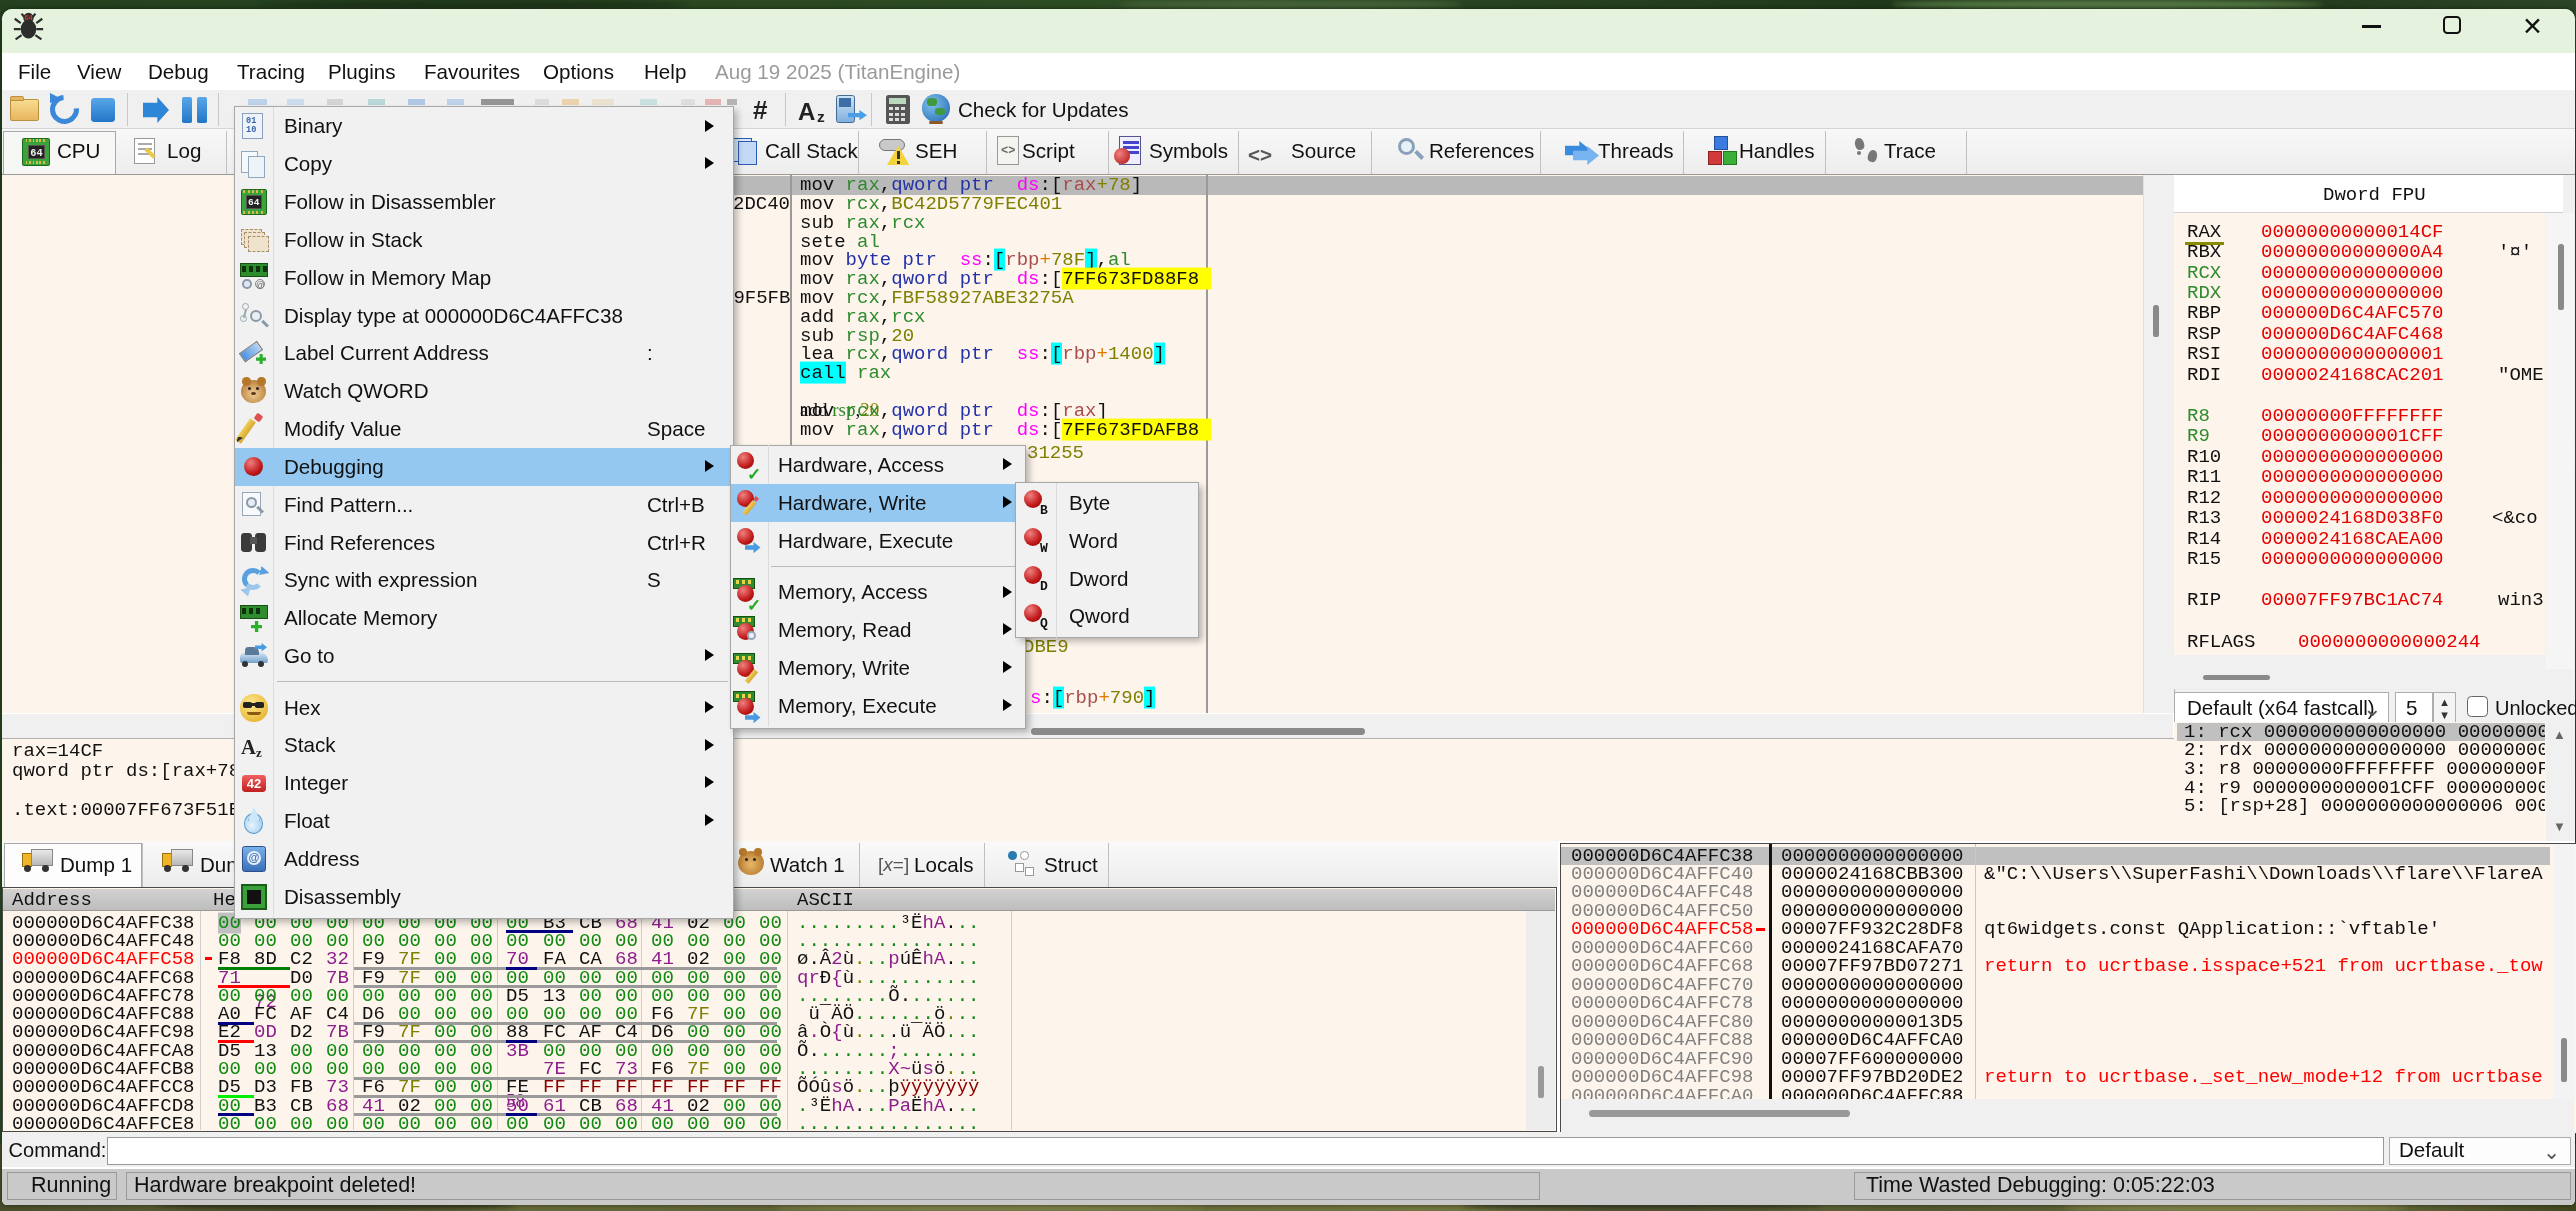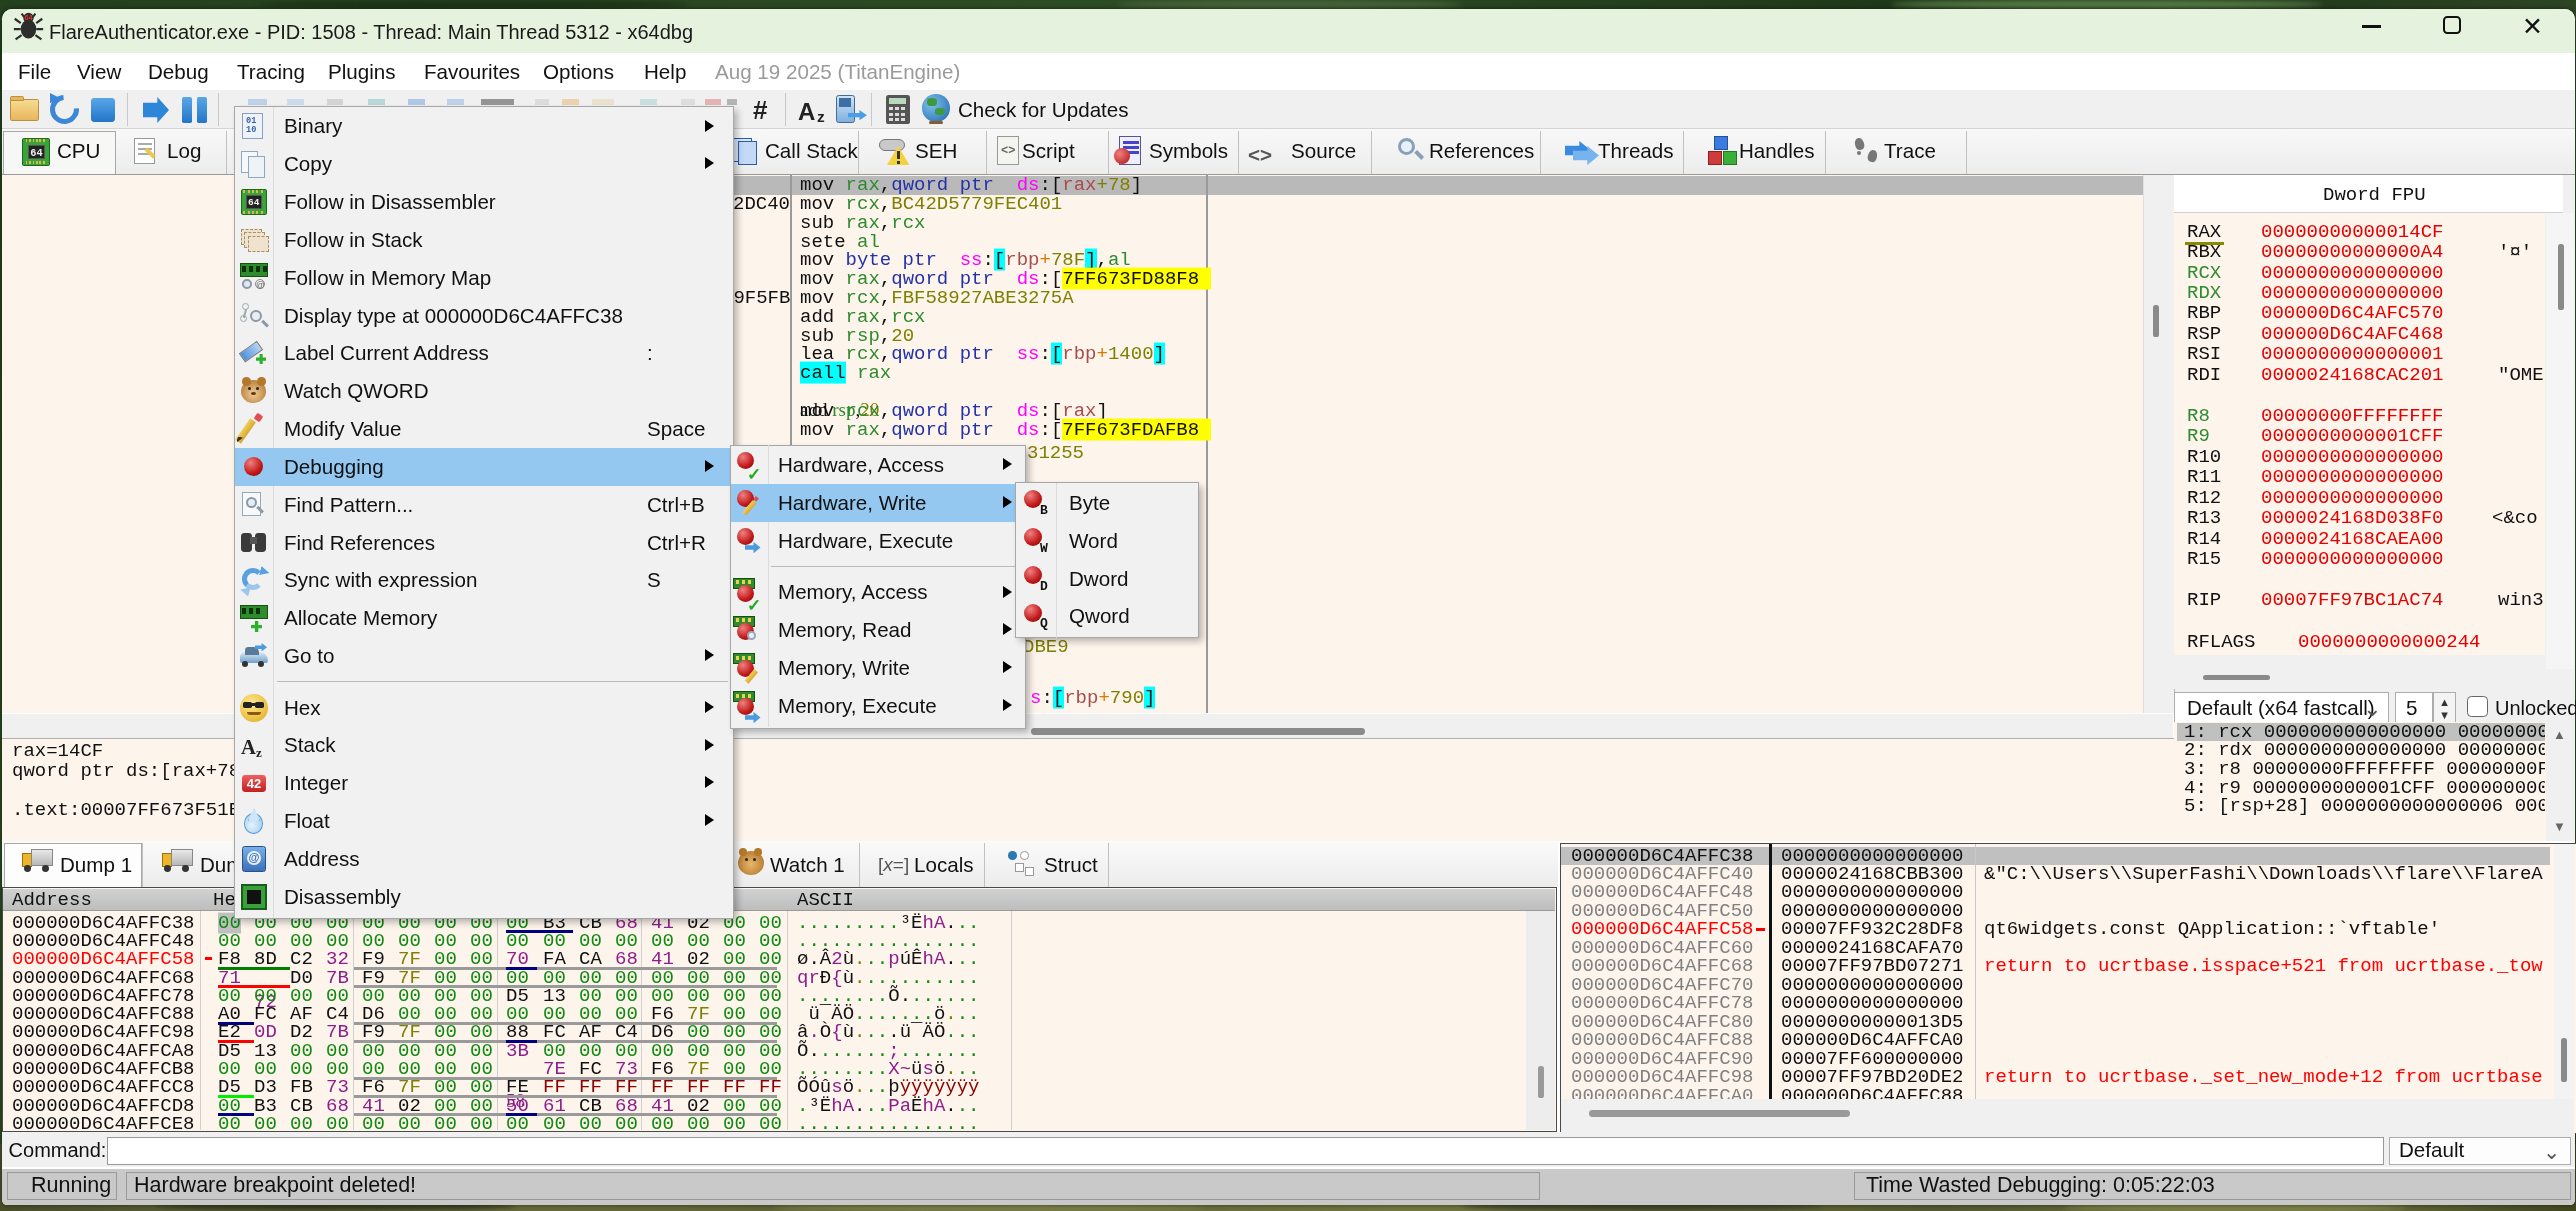--- a/index.html
+++ b/index.html
@@ -24,21 +24,20 @@
 <div style="left:1.7px;top:8.6px;width:2573px;height:45px;background:#e4f2de;border-radius:10.3px 10.3px 0 0;"></div>
 <div style="left:13px;top:11.2px;width:31px;height:31px;">
       <svg width="31" height="31" viewBox="0 0 36 36" style="left:0;top:0;position:absolute;">
         <ellipse cx="18" cy="21" rx="9" ry="11" fill="#2d2d2d"></ellipse>
         <circle cx="18" cy="8" r="6" fill="#2d2d2d"></circle>
         <path d="M10 3 L13 7 M26 3 L23 7" stroke="#2d2d2d" stroke-width="2.5"></path>
         <path d="M9 14 L2 9 M9 21 L1 21 M10 28 L3 33 M27 14 L34 9 M27 21 L35 21 M26 28 L33 33" stroke="#2d2d2d" stroke-width="2.5"></path>
         <text x="18" y="11" font-family="Liberation Sans" font-size="8.5" font-weight="bold" fill="#e03030" text-anchor="middle">64</text>
       </svg>
     </div>
-<div class="s tc" style="left:49px;top:32px;color:#1a1a1a;font-size:20px;">FlareAuthenticator.exe - PID: 1508 - Thread: Main Thread 5312 - x64dbg</div>
 <div style="left:2362px;top:25px;width:19px;height:2.6px;background:#111;"></div>
 <div style="left:2443px;top:16.3px;width:18px;height:18px;border:2.6px solid #111;border-radius:4.3px;"></div>
 <div class="s tc" style="left:2522px;top:27px;color:#111;font-size:25px;">✕</div>
 <div style="left:1.7px;top:53px;width:2573px;height:37px;background:#ffffff;"></div>
 <div class="s tc" style="left:18px;top:72px;color:#111;">File</div>
 <div class="s tc" style="left:77px;top:72px;color:#111;">View</div>
 <div class="s tc" style="left:148px;top:72px;color:#111;">Debug</div>
 <div class="s tc" style="left:237px;top:72px;color:#111;">Tracing</div>
 <div class="s tc" style="left:328px;top:72px;color:#111;">Plugins</div>
 <div class="s tc" style="left:424px;top:72px;color:#111;">Favourites</div>

